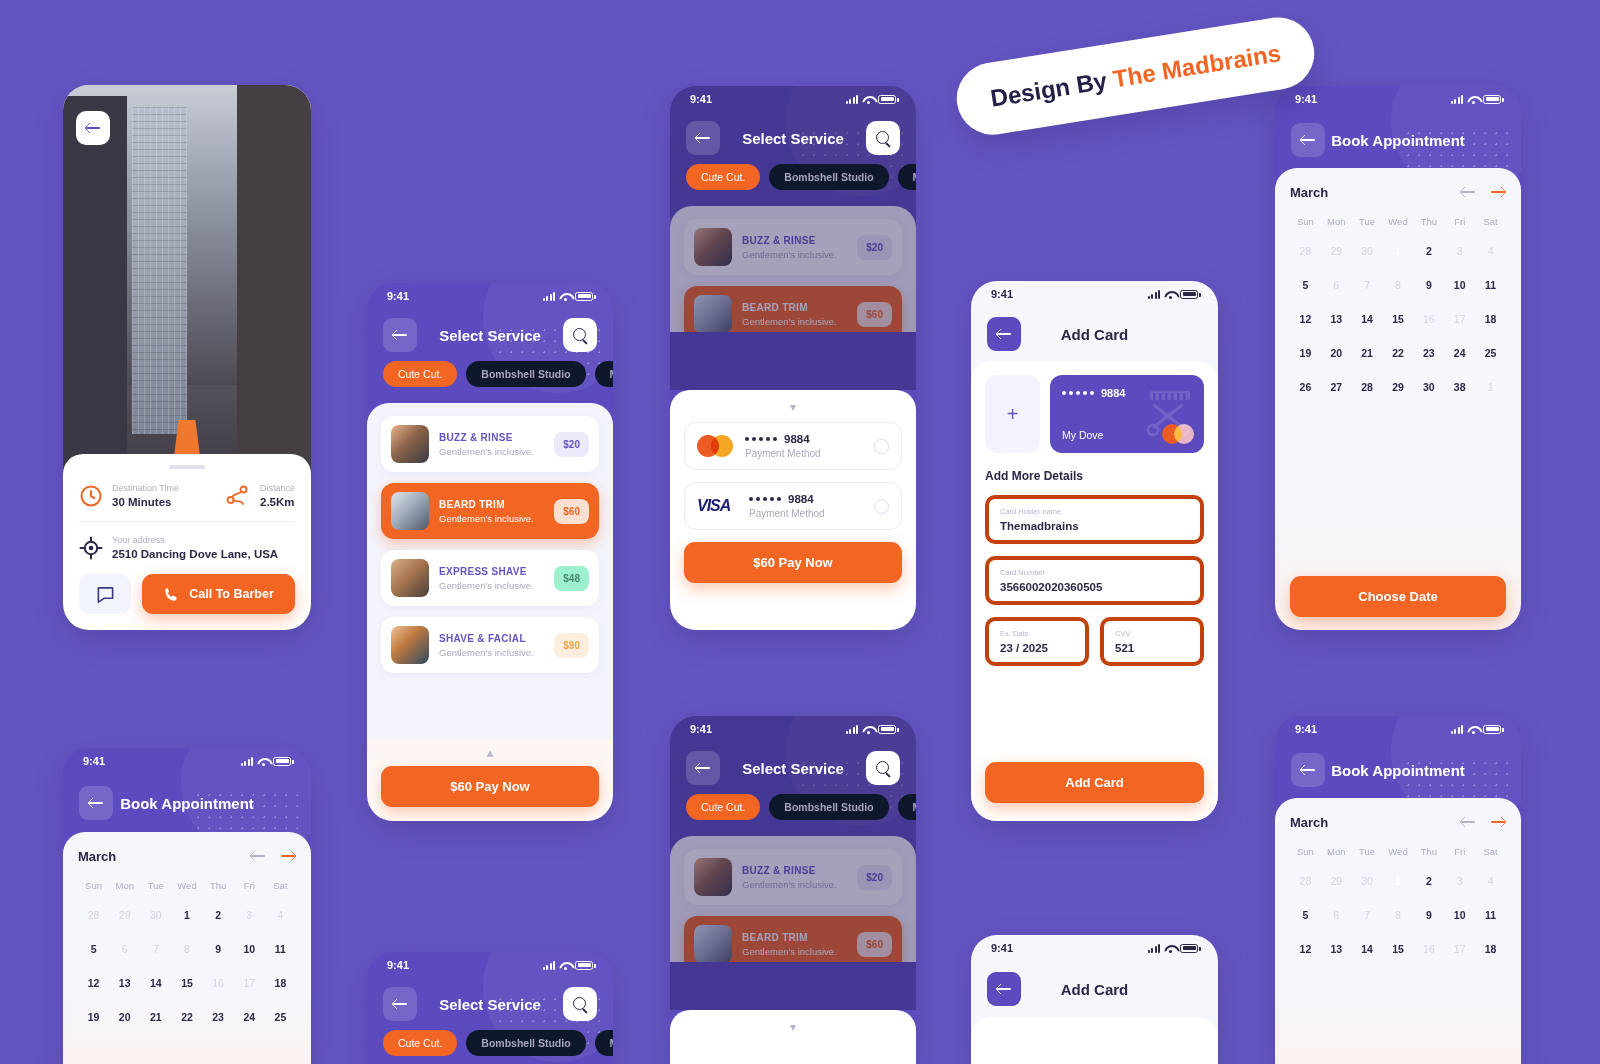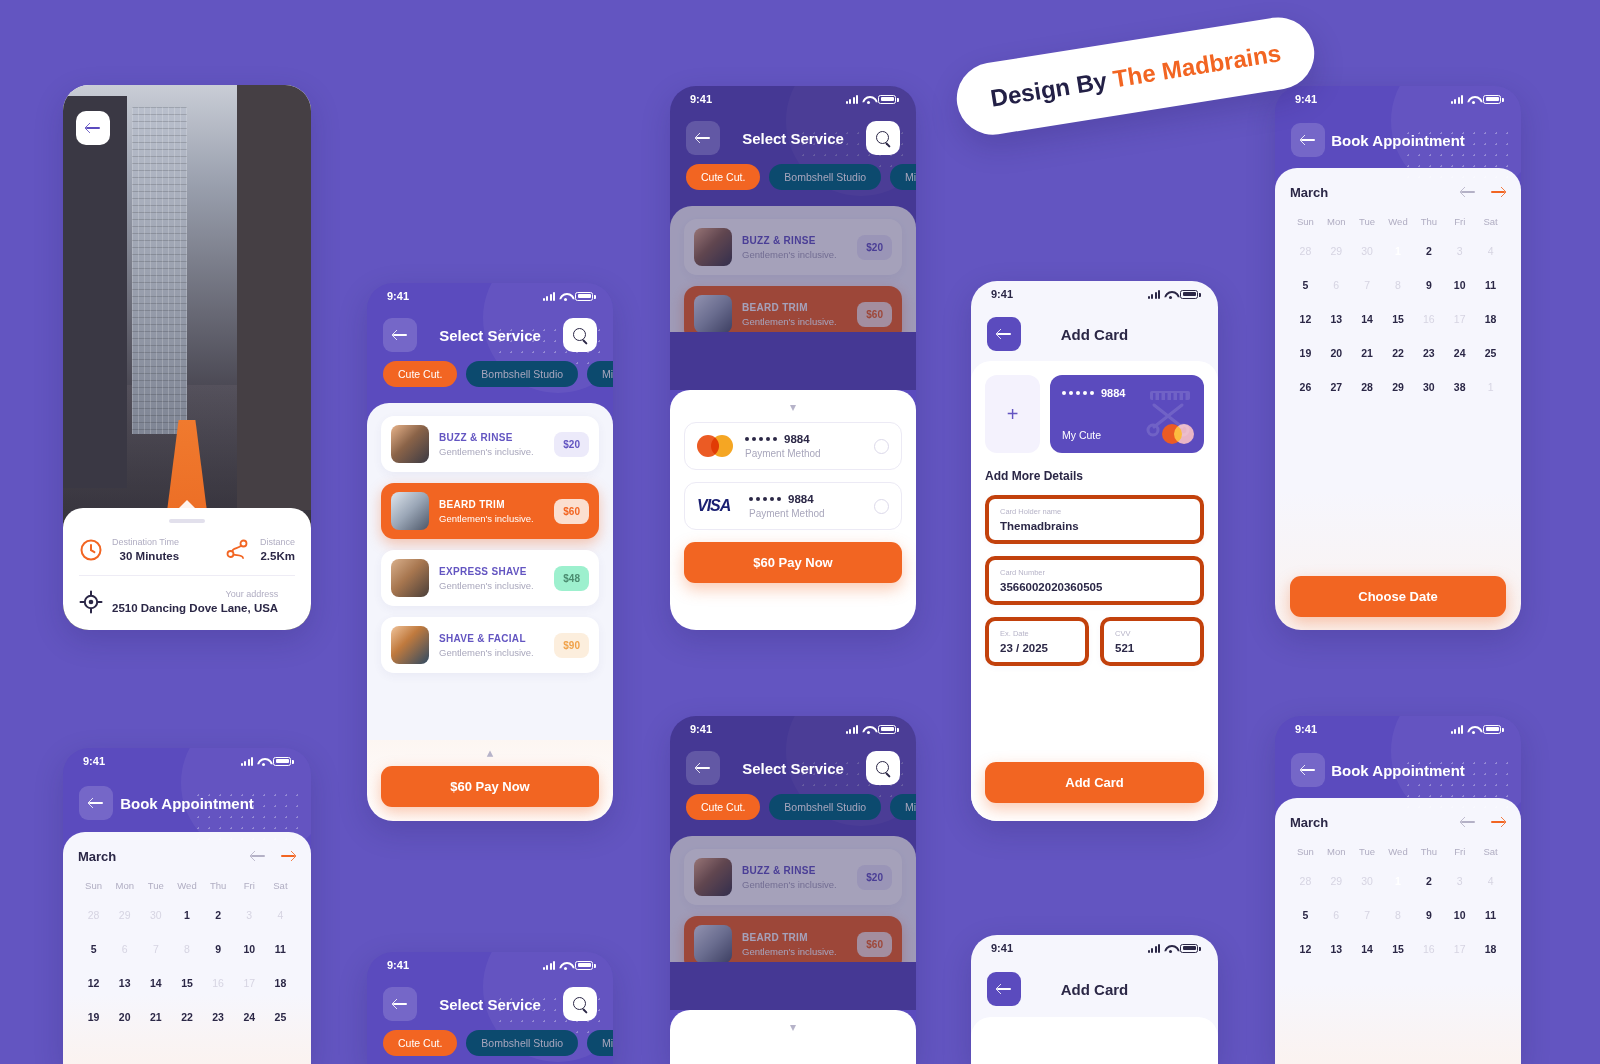--- a/index.html
+++ b/index.html
@@ -71,21 +71,21 @@
   .magnifier{width:15px;height:15px;position:relative;color:#2b2746;}
   .magnifier:before{content:"";position:absolute;left:0;top:0;width:11px;height:11px;border:1.8px solid currentColor;border-radius:50%;}
   .magnifier:after{content:"";position:absolute;right:0px;bottom:0px;width:6px;height:1.8px;background:currentColor;transform:rotate(45deg);border-radius:2px;}
 
   
   .chips { display:flex; gap:9px; padding:0 16px; }
   .chip {
     border-radius:20px; padding:7px 15px; font-size:10.5px; white-space:nowrap;
   }
   .chip.active { background:#F26522; color:#fff; }
-  .chip.idle { background:#0c4a6e; color:#a8a6bd; }
+  .chip.idle { background:#0f172a; color:#a8a6bd;font-weight:bold; }
 
   
   .sheet {
     background:#F4F5FC; border-radius:22px 22px 0 0;
     flex:1; display:flex; flex-direction:column; padding:13px 14px 1px;
     gap:11px; overflow:hidden; position:relative;
   }
   .srv {
     background:#fff; border-radius:13px; padding:9px 10px;
     display:flex; align-items:center; gap:10px;
@@ -261,21 +261,21 @@
   .ph-barber1{background:linear-gradient(135deg,#e8b38a,#8a6348 45%,#3b3a44);}
   .ph-barber2{background:linear-gradient(135deg,#dfe6ee,#9aa6b6 50%,#4c5668);}
   .ph-barber3{background:linear-gradient(135deg,#d9b08c,#a7764f 45%,#4a3f3a);}
   .ph-barber4{background:linear-gradient(135deg,#f0c39a,#c07a3e 40%,#2f4a63);}
 </style>
 </head>
 <body>
 
 <div class="canvas">
 
-  <div class="phone" style="left:63px; top:85px; width:248px; height:545px;text-align:right;">
+  <div class="phone" style="left:63px; top:85px; width:248px; height:545px;">
     <div class="mapimg ph-street" style="height:545px;">
       <div class="tower"></div>
       <div class="bld" style="left:0;top:2%;width:26%;height:72%;"></div>
       <div class="bld" style="right:0;top:0;width:30%;height:78%;background:#453f44;"></div>
       <div class="road" style="height:210px;">
         <i style="bottom:14px"></i>
           <i style="bottom:48px"></i>
           <i style="bottom:84px"></i>
           <i style="bottom:120px"></i>
       </div>
@@ -324,20 +324,33 @@
           <circle cx="12" cy="12" r="6.2" stroke="#2b2746" stroke-width="2" fill="none"></circle>
           <circle cx="12" cy="12" r="2.3" fill="#2b2746"></circle>
           <path d="M12 1.5v3.2M12 19.3v3.2M1.5 12h3.2M19.3 12h3.2" stroke="#2b2746" stroke-width="2" stroke-linecap="round"></path>
         </svg>
         <div>
           <div class="info-lbl">Your address</div>
           <div class="info-val">2510  Dancing Dove Lane, USA</div>
         </div>
       </div>
 
+      <div class="act-row">
+        <div class="chatbtn">
+          <svg width="19" height="19" viewBox="0 0 20 20">
+            <path d="M2.5 3h15v11h-9l-6 4z" stroke="#3b3a7a" stroke-width="1.7" fill="none" stroke-linejoin="round"></path>
+          </svg>
+        </div>
+        <div class="callbtn">
+          <svg width="17" height="17" viewBox="0 0 20 20">
+            <path d="M4 2.5c1 0 1.6.3 2 1.2l1 2c.3.7.1 1.2-.4 1.7l-.8.8c.9 2 2.5 3.6 4.5 4.5l.8-.8c.5-.5 1-.7 1.7-.4l2 1c.9.4 1.2 1 1.2 2 0 1.6-1.2 2.8-2.8 2.8C7.8 17.3 2.7 12.2 2.7 5.3 2.7 3.7 3.9 2.5 4 2.5z" fill="#fff"></path>
+          </svg>
+          <span>Call To Barber</span>
+        </div>
+      </div>
     </div>
   </div>
 
   <div class="phone" style="left:367px; top:283px; width:246px; height:538px; background:#5B4BBE; display:flex; flex-direction:column;">
     <div class="deco">
       <div class="deco-circle"></div>
         <div class="deco-dots"></div>
     </div>
     <div class="statusbar" style="color:#fff; position:relative; z-index:2;">
       <span>9:41</span>
@@ -552,21 +565,21 @@
           <div class="cc-num">
             <span class="dots">
                 <i></i>
                 <i></i>
                 <i></i>
                 <i></i>
                 <i></i>
               </span>
             <span>9884</span>
           </div>
-          <div class="cc-label">My Cute</div>
+          <div class="cc-label">My Dove</div>
           <span class="cc-mc">
               <i></i>
               <i></i>
             </span>
         </div>
       </div>
 
       <div class="sec-title">Add More Details</div>
 
       <div class="field">

